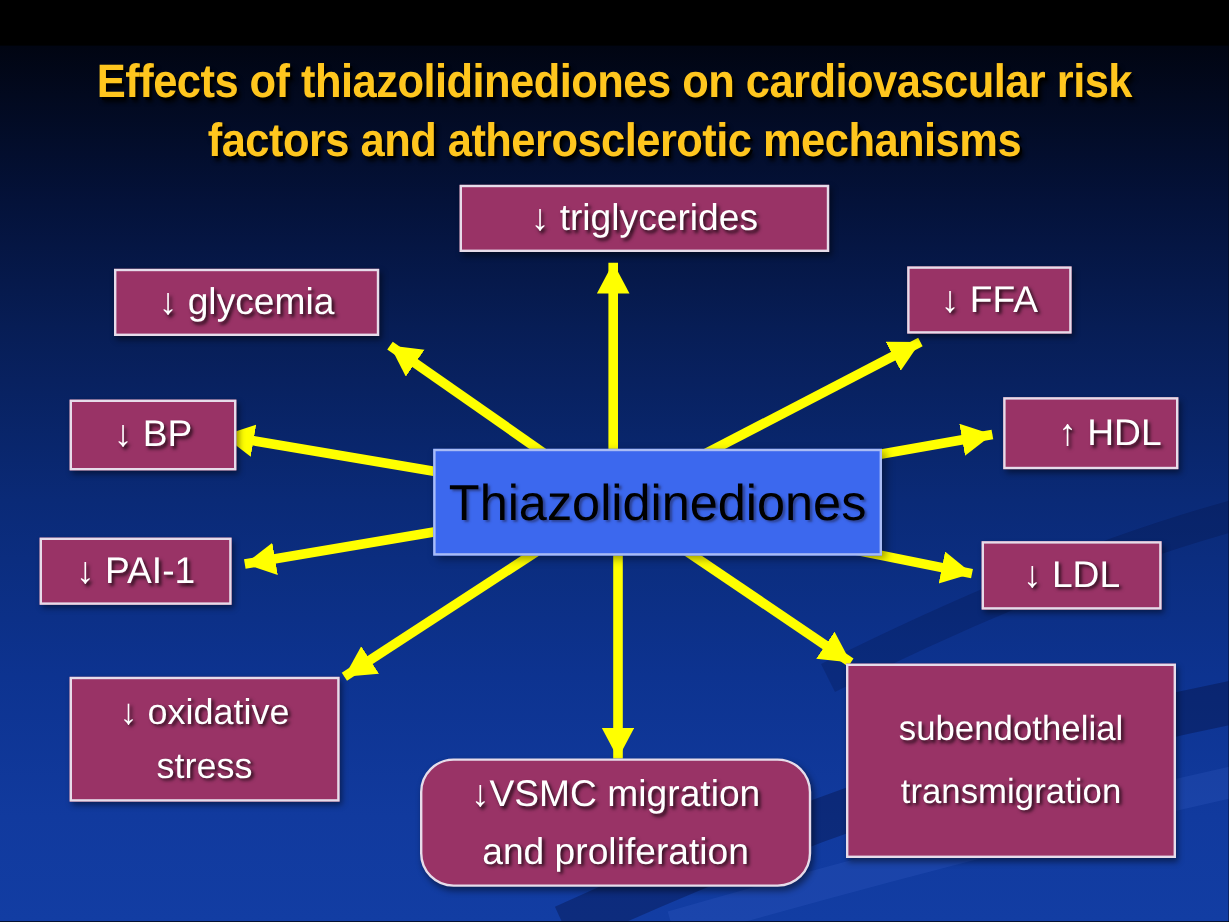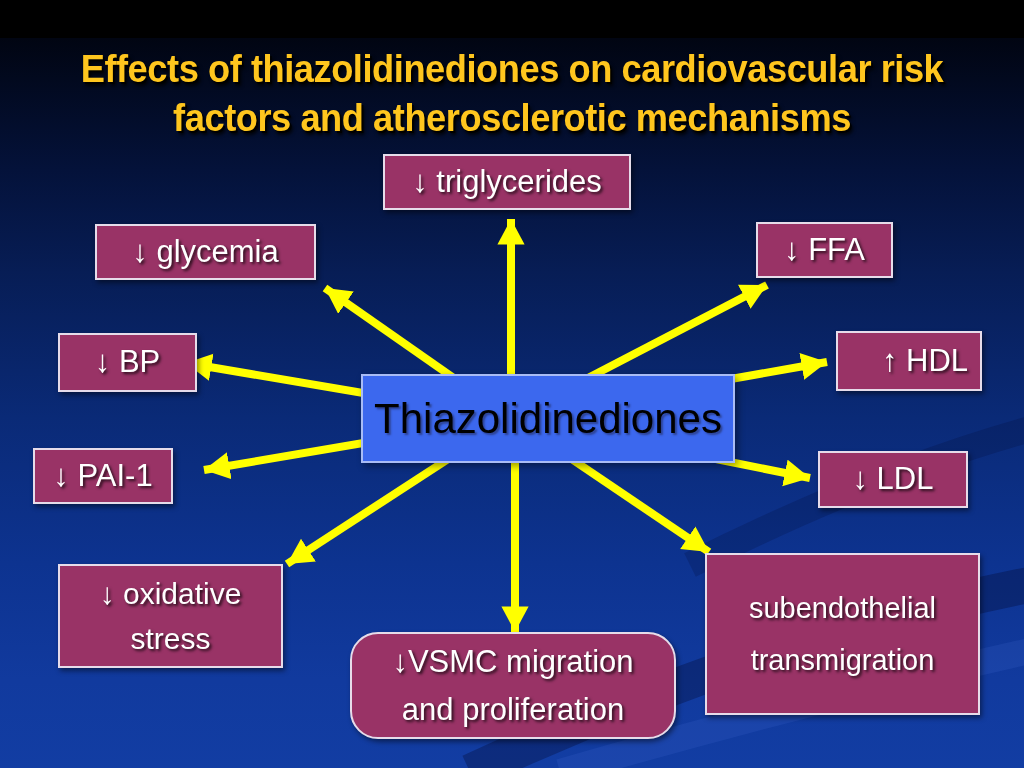--- a/index.html
+++ b/index.html
@@ -44,26 +44,26 @@
     background:var(--center-fill,#3c68ee);
     border:2px solid var(--center-border,#a9bcf5);
     color:#000;
     display:flex;align-items:center;justify-content:center;
     font-size:42px;
     text-shadow:2px 2px 2px rgba(30,30,60,0.5);
     box-shadow:3px 3px 7px rgba(0,0,0,0.4);
     z-index:4;
     margin-left:36px;
   }
-  .n-trig{left:383px;top:154px;width:248px;height:56px;}
+  .n-trig{left:383px;top:154px;width:308px;height:56px;}
   .n-glyc{left:95px;top:224px;width:221px;height:56px;}
   .n-ffa{left:756px;top:222px;width:137px;height:56px;}
   .n-bp{left:58px;top:333px;width:139px;height:59px;}
   .n-hdl{left:836px;top:331px;width:146px;height:60px;padding-left:32px;}
-  .n-pai{left:33px;top:448px;width:140px;height:56px;}
+  .n-pai{left:33px;top:448px;width:160px;height:56px;}
   .n-ldl{left:818px;top:451px;width:150px;height:57px;}
   .n-oxid{left:58px;top:564px;width:225px;height:104px;font-size:30px;line-height:45px;}
   .n-vsmc{left:350px;top:632px;width:326px;height:107px;line-height:48px;border-radius:28px;}
   .n-mono{left:705px;top:553px;width:275px;height:162px;font-size:29px;line-height:52px;}
 </style>
 </head>
 <body>
 
 <div class="slide-bg"></div>
 

